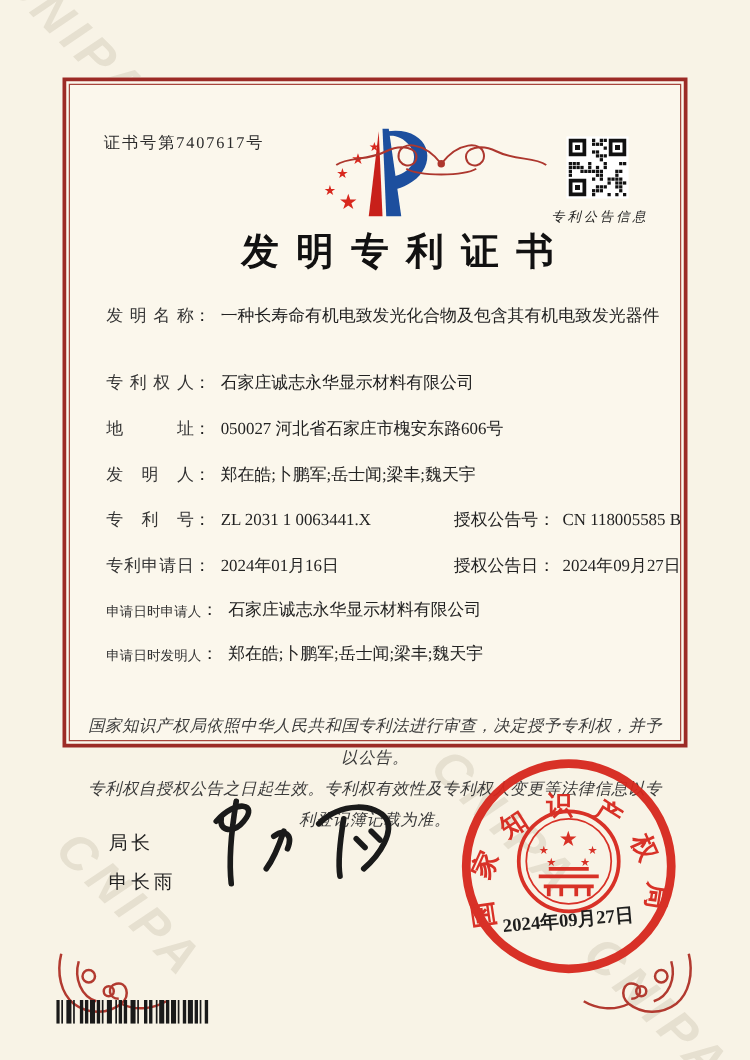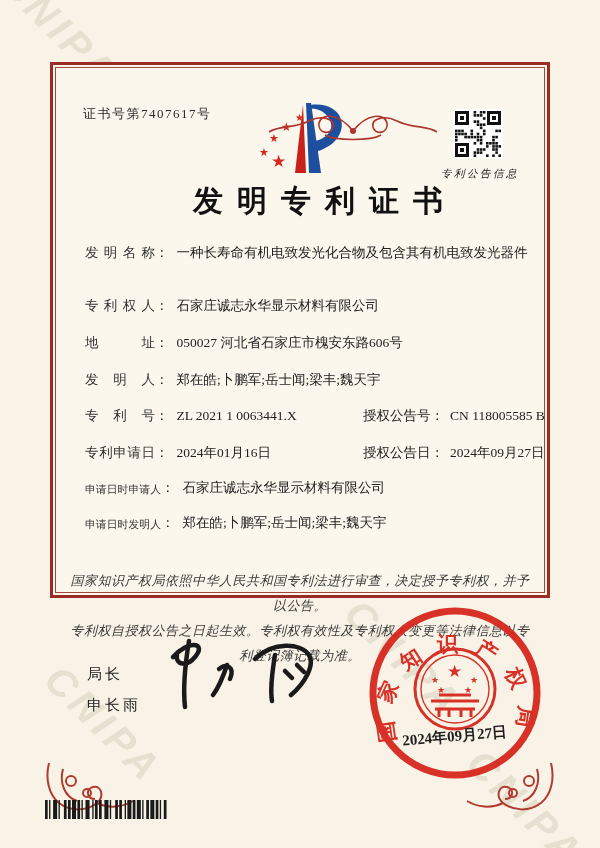--- a/index.html
+++ b/index.html
@@ -173,21 +173,21 @@
   <div class="row r2">
     <span class="lab">专利权人</span><span>：</span><span class="val">石家庄诚志永华显示材料有限公司</span>
   </div>
   <div class="row r3">
     <span class="lab">地址</span><span>：</span><span class="val">050027 河北省石家庄市槐安东路606号</span>
   </div>
   <div class="row r4">
     <span class="lab">发明人</span><span>：</span><span class="val">郑在皓;卜鹏军;岳士闻;梁丰;魏天宇</span>
   </div>
   <div class="row r5">
-    <span class="lab">专利号</span><span>：</span><span class="val">ZL 2021 1 0063441.X</span>
+    <span class="lab">专利号</span><span>：</span><span class="val">ZL 2031 1 0063441.X</span>
     <span class="col2">
       <span>授权公告号</span><span>：</span><span class="val">CN 118005585 B</span>
     </span>
   </div>
   <div class="row r6">
     <span class="lab">专利申请日</span><span>：</span><span class="val">2024年01月16日</span>
     <span class="col2">
       <span>授权公告日</span><span>：</span><span class="val">2024年09月27日</span>
     </span>
   </div>

